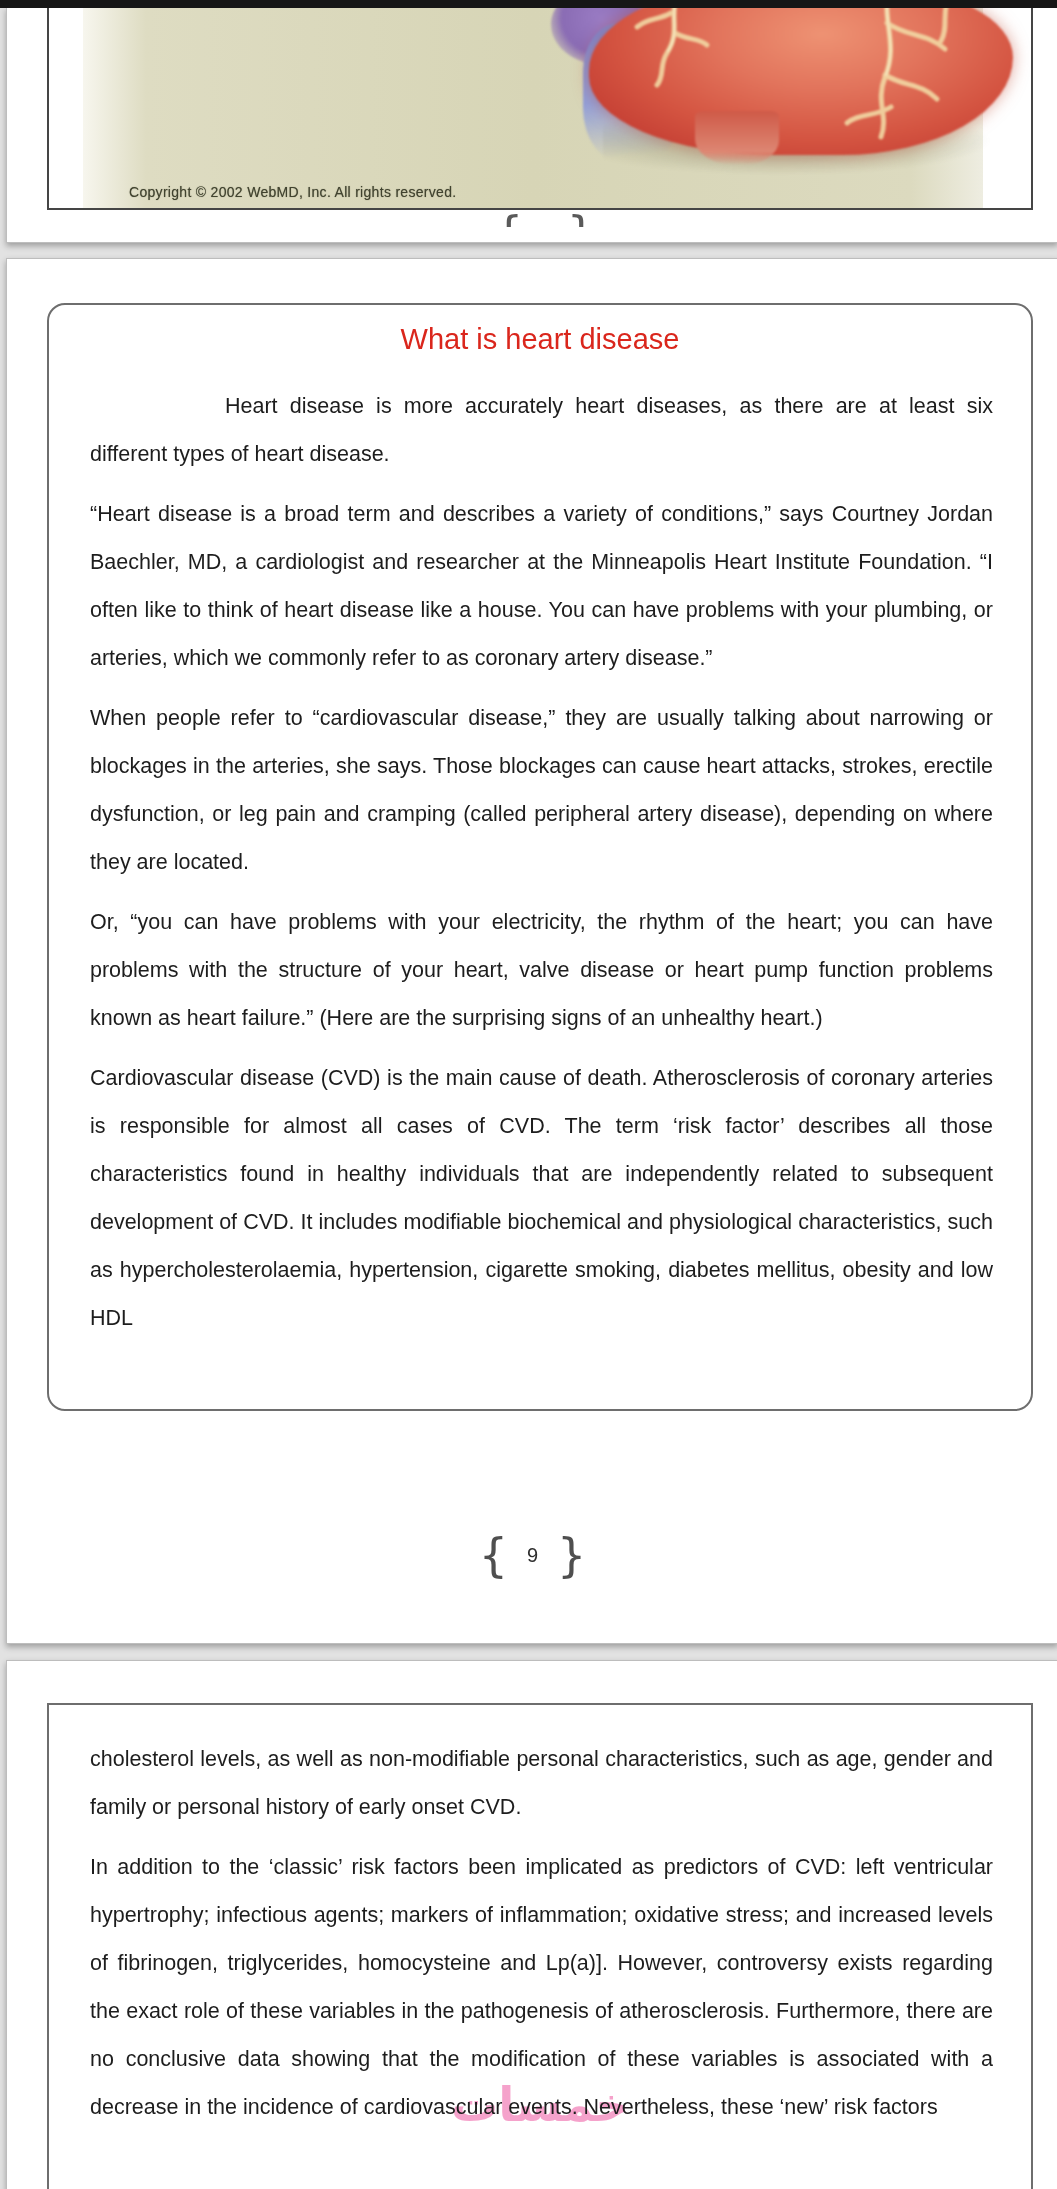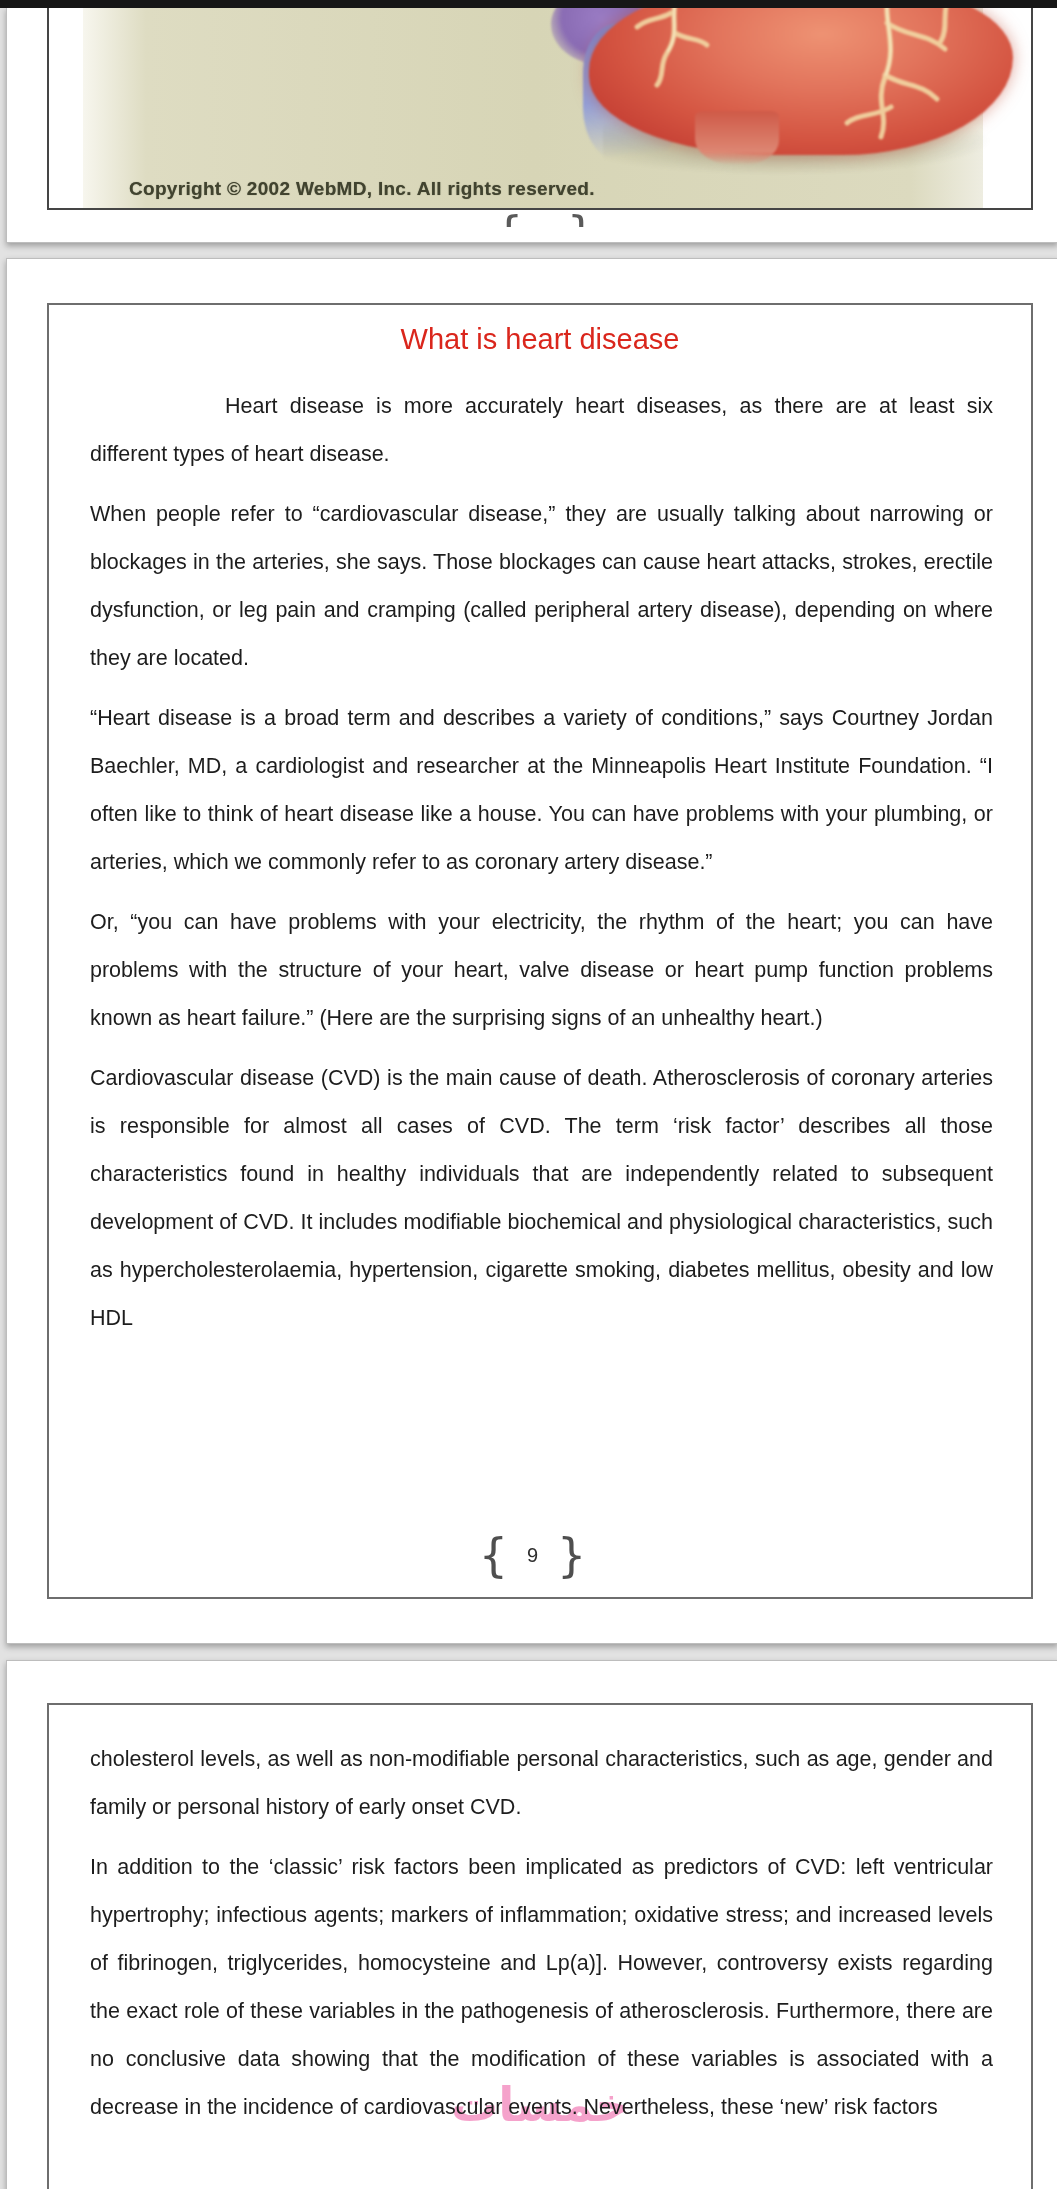--- a/index.html
+++ b/index.html
@@ -55,36 +55,36 @@
     box-shadow:0 0 16px rgba(195,90,70,.55);
   }
   .heart-tube{
     position:absolute;left:612px;top:110px;width:84px;height:54px;
     border-radius:10% 10% 45% 48%;
     background:linear-gradient(180deg,#cf5a48 0%,#dd8672 75%,rgba(221,134,114,0) 100%);
   }
   .vessels{position:absolute;left:506px;top:-14px;width:424px;height:168px;}
   .copyright{
     position:absolute;left:46px;bottom:8px;
-    font-size:19px;font-weight:700;color:#41432f;letter-spacing:.3px;
+    font-size:14px;font-weight:400;color:#41432f;letter-spacing:.3px;
     text-shadow:0 0 1px rgba(65,67,47,.6);
   }
   .partial-braces{
     position:absolute;left:487px;top:202px;width:102px;height:17px;
     overflow:hidden;display:flex;justify-content:space-between;
     color:#5a5a5a;font-family:"DejaVu Sans",sans-serif;
     font-size:46px;line-height:46px;
   }
 
   
   .content-box{
     position:absolute;left:40px;width:986px;box-sizing:border-box;
     border:2px solid #6e6e6e;background:#ffffff;
   }
-  .box2{top:44px;height:1296px;}
+  .box2{top:44px;height:1108px;border-radius:18px;}
   .box3{top:42px;height:640px;border-bottom:none;}
 
   .doc-title{
     margin:18px 20px 26px 20px;text-align:center;
     font-size:29px;color:#da261c;font-weight:400;
   }
   .body-text{
     margin:12px;padding:0 26px 0 29px;
     font-size:21.5px;line-height:48px;color:#1d1d1d;
     text-align:justify;hyphens:none;
@@ -149,22 +149,22 @@
   <div class="partial-braces">
     <span>{</span>
     <span>}</span>
   </div>
 </div>
 
 <div class="page page2">
   <div class="content-box box2">
     <h1 class="doc-title">What is heart disease</h1>
     <p class="body-text indent-first">Heart disease is more accurately heart diseases, as there are at least six different types of heart disease.</p>
+    <p class="body-text">“Heart disease is a broad term and describes a variety of conditions,” says Courtney Jordan Baechler, MD, a cardiologist and researcher at the Minneapolis Heart Institute Foundation. “I often like to think of heart disease like a house. You can have problems with your plumbing, or arteries, which we commonly refer to as coronary artery disease.”</p>
     <p class="body-text">When people refer to “cardiovascular disease,” they are usually talking about narrowing or blockages in the arteries, she says. Those blockages can cause heart attacks, strokes, erectile dysfunction, or leg pain and cramping (called peripheral artery disease), depending on where they are located.</p>
-    <p class="body-text">“Heart disease is a broad term and describes a variety of conditions,” says Courtney Jordan Baechler, MD, a cardiologist and researcher at the Minneapolis Heart Institute Foundation. “I often like to think of heart disease like a house. You can have problems with your plumbing, or arteries, which we commonly refer to as coronary artery disease.”</p>
     <p class="body-text">Or, “you can have problems with your electricity, the rhythm of the heart; you can have problems with the structure of your heart, valve disease or heart pump function problems known as heart failure.” (Here are the surprising signs of an unhealthy heart.)</p>
     <p class="body-text">Cardiovascular disease (CVD) is the main cause of death. Atherosclerosis of coronary arteries is responsible for almost all cases of CVD. The term ‘risk factor’ describes all those characteristics found in healthy individuals that are independently related to subsequent development of CVD. It includes modifiable biochemical and physiological characteristics, such as hypercholesterolaemia, hypertension, cigarette smoking, diabetes mellitus, obesity and low HDL</p>
   </div>
   <div class="footer-group">
     <span class="brace">{</span>
     <span class="pagenum">9</span>
     <span class="brace">}</span>
   </div>
 </div>
 

